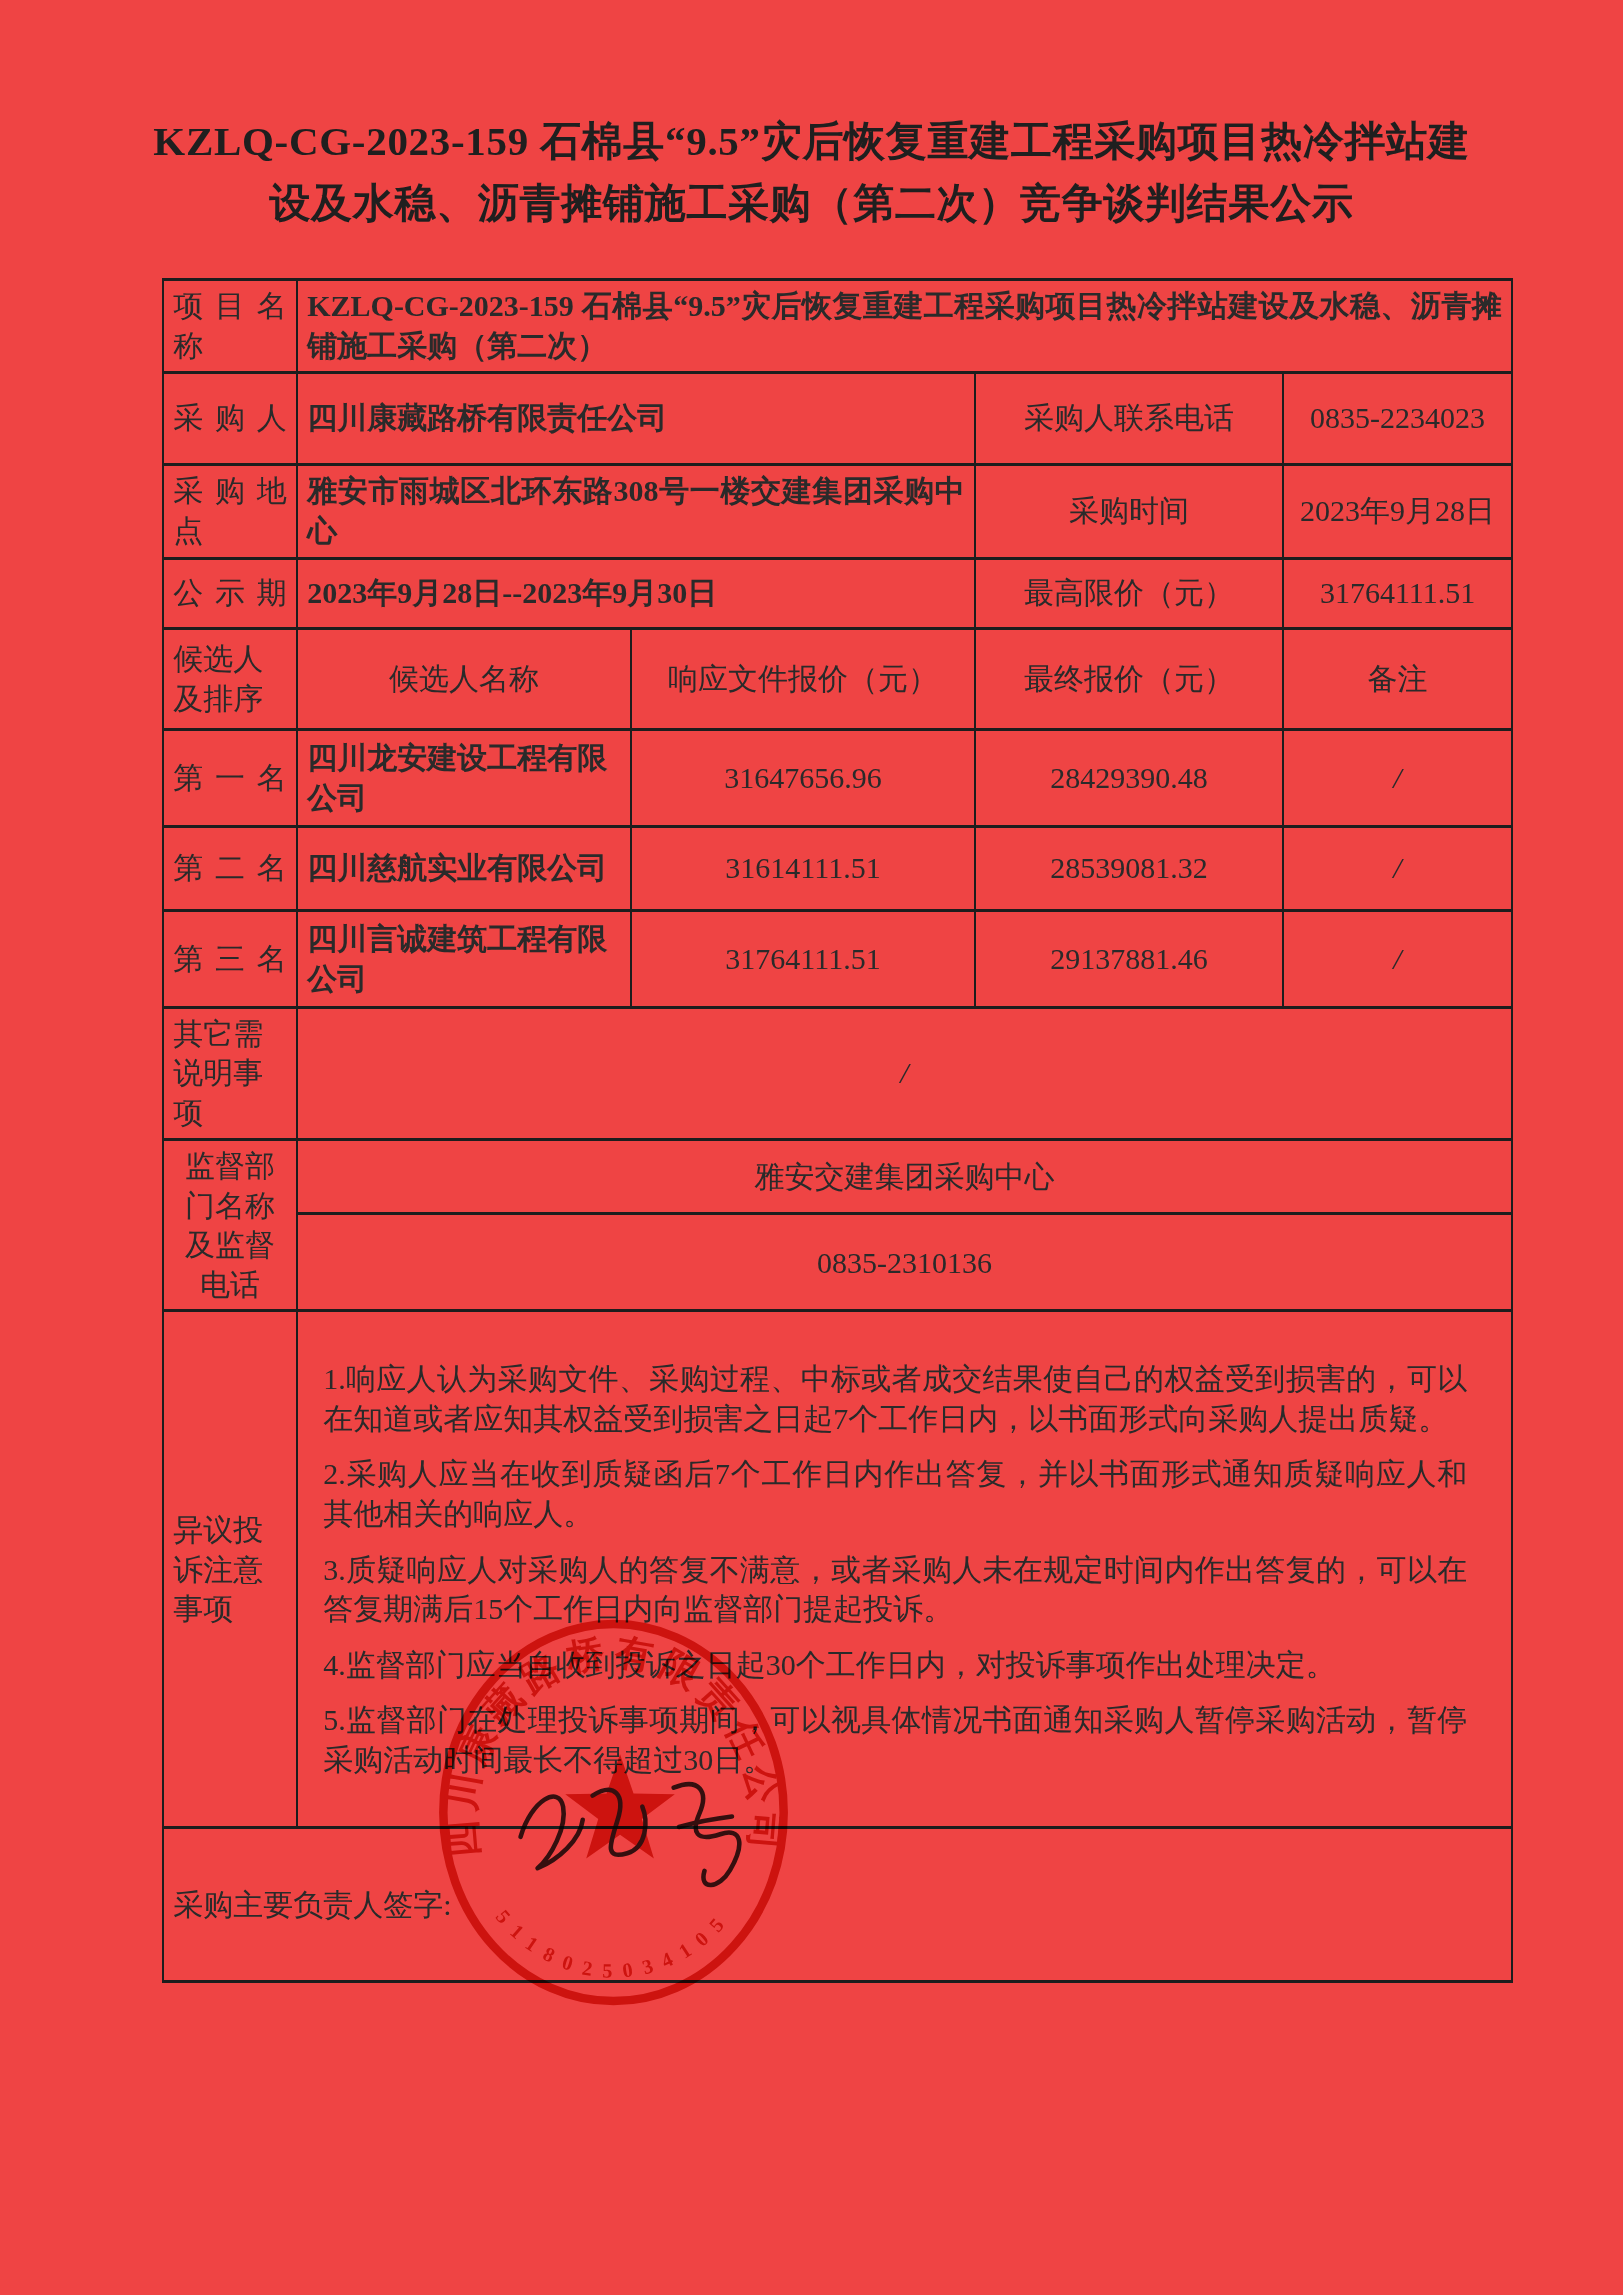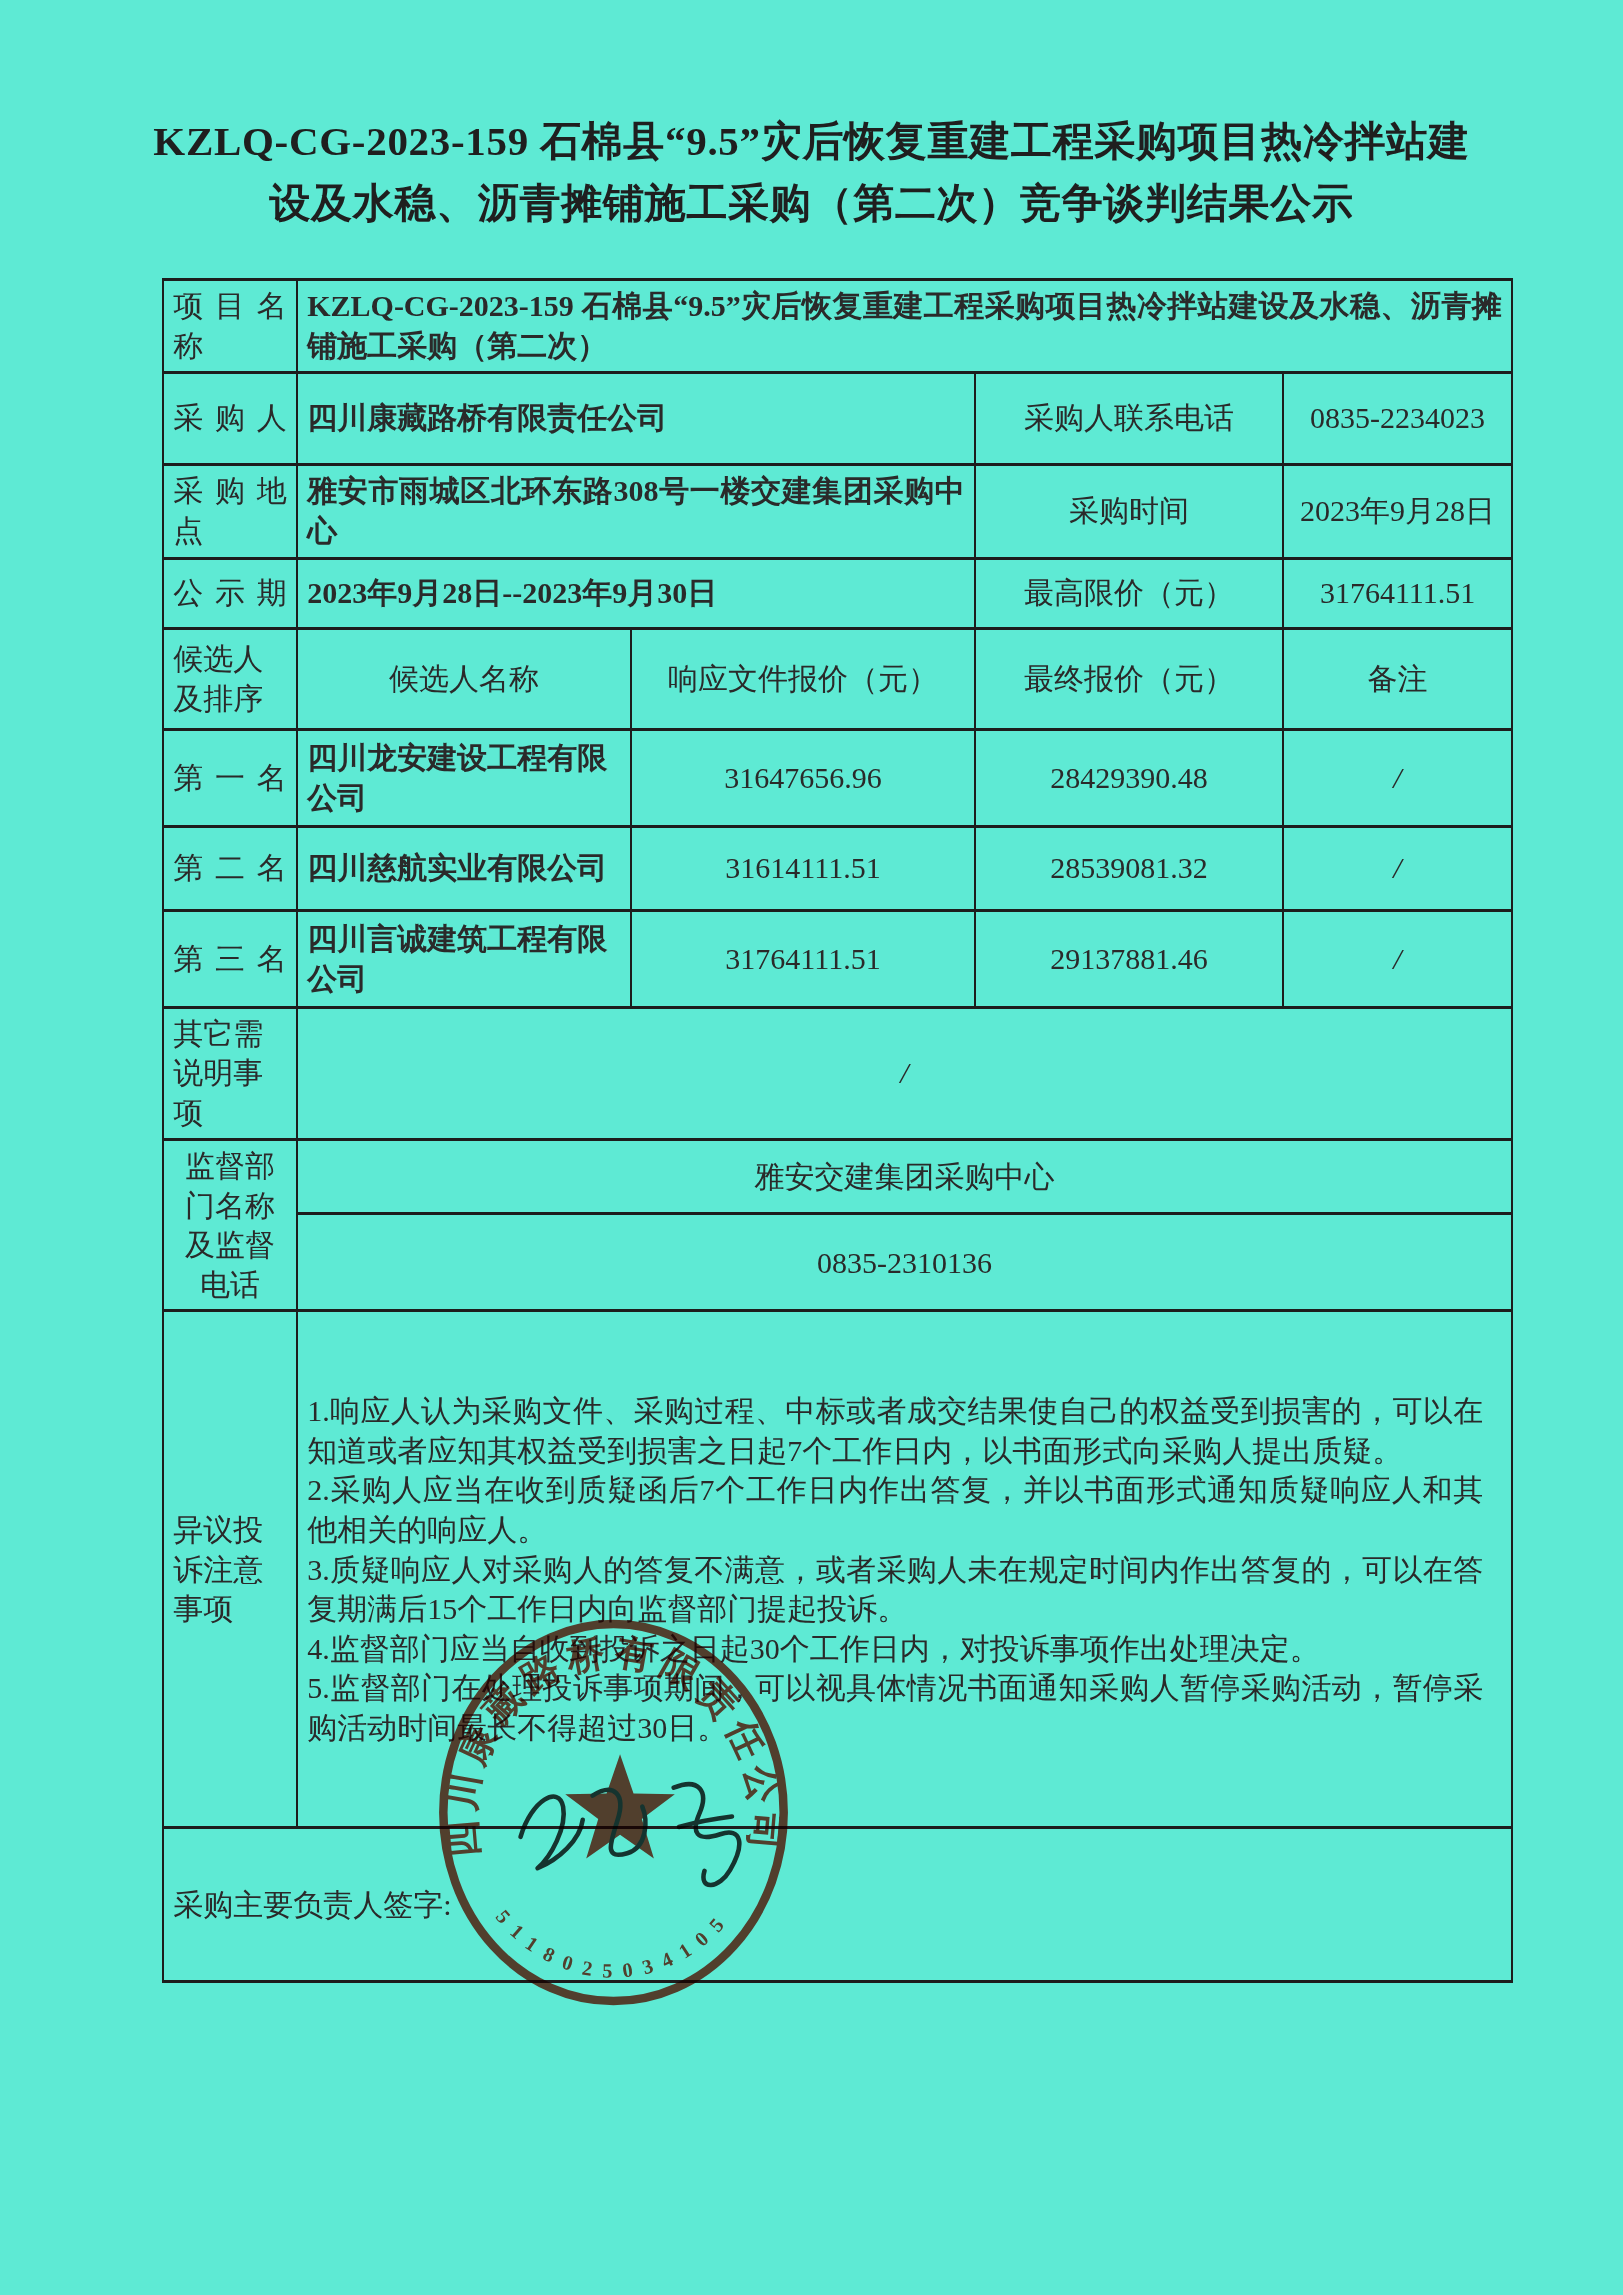--- a/index.html
+++ b/index.html
@@ -1,19 +1,19 @@
 <!DOCTYPE html>
 <html style="font-size:10.5px"><head>
 <meta charset="utf-8">
 <style>
   html,body{margin:0;padding:0;background:#ffffff;}
   .page{
     position:relative;
     width:1623px;height:2295px;
-    background:#5eead4;
+    background:#ef4444;
     font-family:"Liberation Serif","DejaVu Serif",serif;
     color:#262626;
     overflow:hidden;
   }
   .title{
     position:absolute;left:0;top:111px;width:1623px;
     text-align:center;font-weight:bold;font-size:41px;line-height:1.5;
     letter-spacing:0.7px;color:#1f1f1f;
   }
   table.doc{
@@ -27,21 +27,21 @@
     vertical-align:middle;padding:5.2px 9.2px;
     overflow:hidden;
   }
   td.lbl{padding:5.2px 2.6px;text-align:left;}
   td.just{text-align:justify;text-align-last:justify;}
   td.ctr{text-align:center;}
   td.val{text-align:left;font-weight:bold;}
   td.multiline{text-align:justify;}
   td.lblctr{padding:5.2px 2.6px;text-align:center;}
   .dispute-text{width:1176px;text-align:justify;}
-  .dispute-text div{margin:0;}
+  .dispute-text div{margin:16px;}
   .sig-cell{padding-left:10.5px;font-size:30px;margin-left:43px;}
   .seal{
     position:absolute;left:417px;top:1611px;width:393px;height:432px;
     mix-blend-mode:multiply;opacity:0.95;pointer-events:none;
   }
   .slash{font-style:italic;}
 </style>
 </head>
 <body>
 

